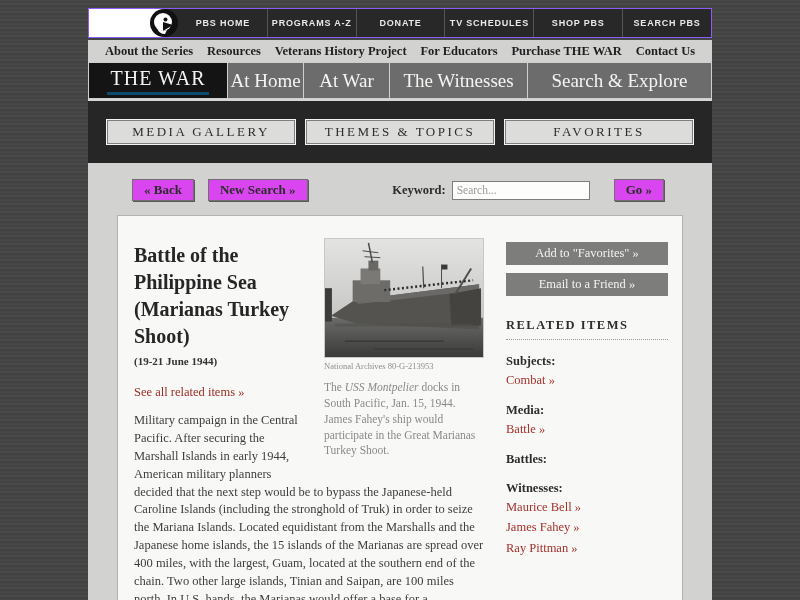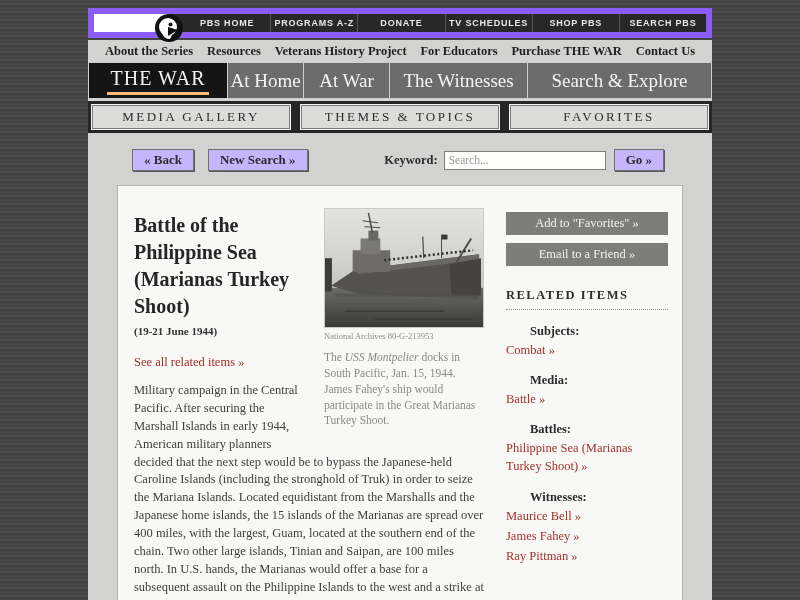--- a/index.html
+++ b/index.html
@@ -7,21 +7,21 @@
   body {
     font-family:"Liberation Serif", serif;
     background-color:#454545;
     background-image:repeating-linear-gradient(180deg,
       #4a4a4a 0px, #424242 2px, #4d4d4d 4px, #3f3f3f 6px, #484848 8px);
   }
   .site { width:624px; margin:8px auto 0; }
 
   
   .topbar {
-    height:30px; background:#282828; border:6px solid #8b5cf6;
+    height:30px; background:#282828; border:1px solid #8b5cf6;
     display:flex; align-items:stretch;
   }
   .topbar-white { width:76px; background:#ffffff; }
   .topbar-logo { width:30px; height:30px; margin:-1px 0 0 -16px; flex:none; }
   .topbar-menu { flex:1; display:flex; align-items:stretch; }
   .topbar-item {
     flex:1; display:flex; align-items:center; justify-content:center;
     font-family:"Liberation Sans", sans-serif; font-size:9px; font-weight:bold;
     letter-spacing:.8px; color:#e9e9e9; border-left:1px solid #555;
     cursor:pointer; white-space:nowrap;
@@ -42,47 +42,47 @@
   .tabs { display:flex; height:37px; }
   .tab {
     display:flex; align-items:center; justify-content:center;
     background:#6c6c6c; color:#f4f4f2; font-size:19px;
     border:1px solid #cfcfcf; border-left:none; cursor:pointer; white-space:nowrap;
   }
   .tab-brand {
     width:140px; background:#141414; font-size:20px; letter-spacing:1px;
     border-left:1px solid #cfcfcf;
   }
-  .tab-brand .brand-inner { border-bottom:3px solid #fdba74; padding:0 4px 2px; }
+  .tab-brand .brand-inner { border-bottom:3px solid #0c4a6e; padding:0 4px 2px; }
   .tab-home { width:76px; } .tab-war { width:86px; }
   .tab-witnesses { width:138px; } .tab-search { flex:1; }
 
-  .buttonstrip { display:flex; gap:9px; padding:3px; border-top:2px solid #d5d5d4; }
+  .buttonstrip { display:flex; gap:9px; padding:18px; border-top:2px solid #d5d5d4; }
   .strip-btn {
     flex:1; text-align:center; background:#dcdcdb; color:#2d2d2d;
     font-size:13px; letter-spacing:2.5px; padding:4px 0;
     border:1px solid #f3f3f3; box-shadow:inset 0 0 0 1px #7e7e7e; cursor:pointer;
   }
 
   
   .toolbar {
     display:flex; align-items:center; margin:16px 0 0;
     padding:0 40px 0 44px;
   }
   .tool-btn {
-    background:#c4b5fd; border:1px solid #6f6f6f; box-shadow:1px 1px 0 #5a5a5a;
+    background:#d946ef; border:1px solid #6f6f6f; box-shadow:1px 1px 0 #5a5a5a;
     font-family:"Liberation Serif", serif; font-size:13px; font-weight:bold;
     color:#2c2c2c; padding:2px 11px; margin-right:14px; cursor:pointer; white-space:nowrap;
   }
   .toolbar-spacer { flex:1; }
   .kw-label { font-size:12.5px; font-weight:bold; color:#2c2c2c; margin-right:6px; }
   .kw-input {
-    width:162px; height:19px; border:1px solid #7e7e7e; background:#fdfdfc;
+    width:138px; height:19px; border:1px solid #7e7e7e; background:#fdfdfc;
     font-family:"Liberation Serif", serif; font-size:11.5px; color:#444;
-    padding:0 4px; margin-right:8px;
+    padding:0 4px; margin-right:24px;
   }
   .kw-input::placeholder { color:#9a9a9a; }
   .go-btn { margin-right:8px; }
 
   
   .panel {
     width:566px; margin:14px auto 0; background:#f8f8f6;
     border:1px solid #b2b2b0; padding:26px 14px 20px 16px;
     min-height:408px; display:flex; gap:12px;
   }
@@ -102,21 +102,21 @@
   
   .sidebar { width:170px; padding-left:8px; }
   .side-btn {
     display:block; width:162px; background:#7d7d7b; color:#f3f3f1;
     text-align:center; font-size:12.5px; padding:4px 0; margin-bottom:8px; cursor:pointer;
   }
   .related-header {
     font-size:12.5px; font-weight:bold; letter-spacing:1.5px; color:#2d2d2d;
     margin-top:22px; padding-bottom:6px; border-bottom:1px dotted #9a9a98;
   }
-  .rel-label { font-size:12.5px; font-weight:bold; color:#2d2d2d; margin-top:14px;margin-left:24px; }
+  .rel-label { font-size:12.5px; font-weight:bold; color:#2d2d2d; margin-top:14px; }
   .rel-link {
     display:block; color:#a3322c; font-size:12.5px; line-height:1.45;
     margin-top:2px; cursor:pointer;
   }
 </style>
 </head>
 <body>
 
 <div class="site">
 
@@ -231,21 +231,20 @@
 
         <div class="related-header">RELATED ITEMS</div>
 
         <div class="rel-label">Subjects:</div>
         <a class="rel-link">Combat »</a>
 
         <div class="rel-label">Media:</div>
         <a class="rel-link">Battle »</a>
 
         <div class="rel-label">Battles:</div>
-        <a class="rel-link">Philippine Sea (Marianas Turkey Shoot) »</a>
 
         <div class="rel-label">Witnesses:</div>
         <a class="rel-link">Maurice Bell »</a>
         <a class="rel-link">James Fahey »</a>
         <a class="rel-link">Ray Pittman »</a>
       </div>
 
     </div>
   </div>
 </div>

